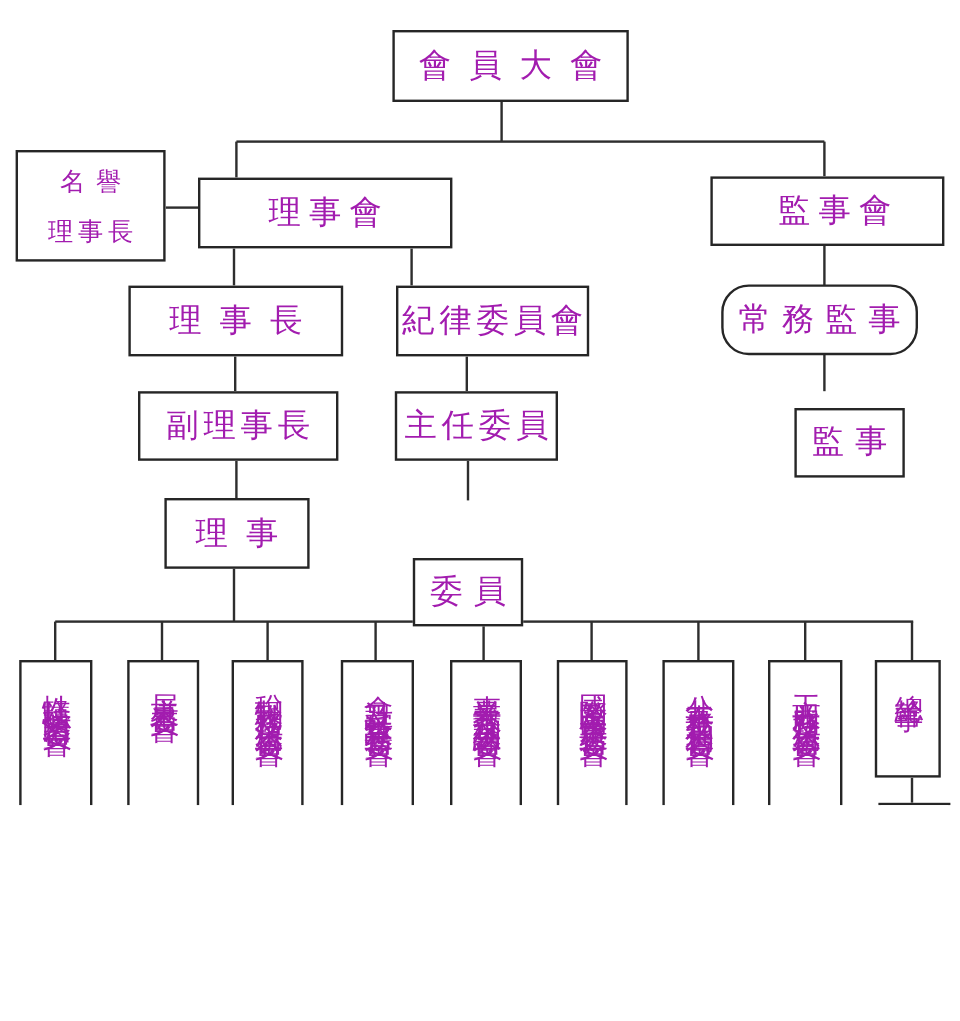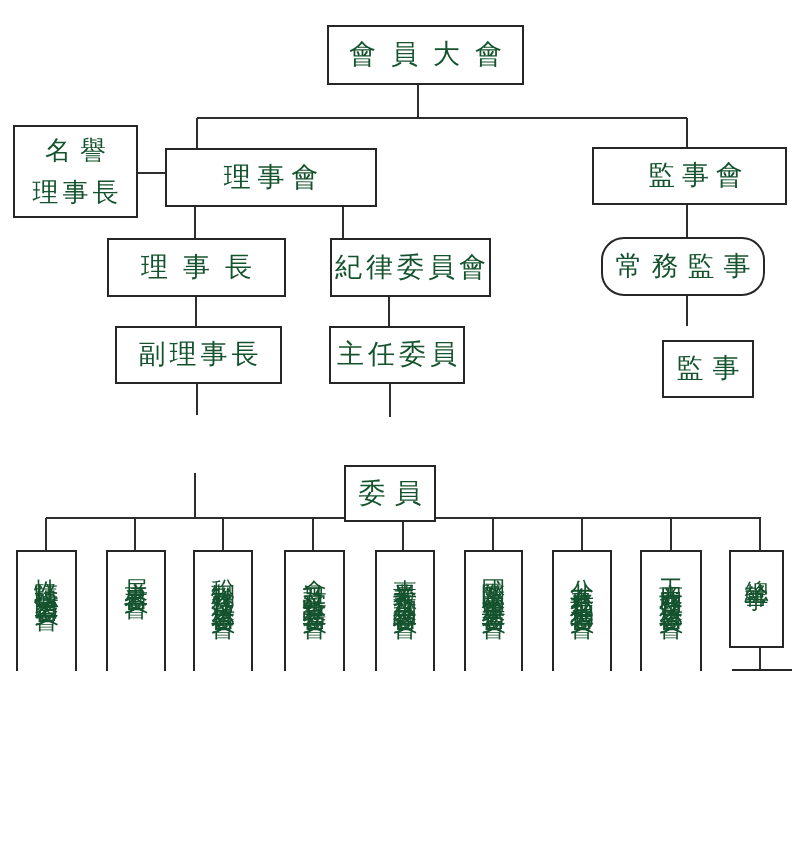--- a/index.html
+++ b/index.html
@@ -6,21 +6,21 @@
     margin: 0;
     padding: 0;
     background: #ffffff;
   }
   .canvas {
     position: relative;
     width: 800px;
     height: 671px;
     background: #ffffff;
     font-family: "Liberation Serif", "DejaVu Serif", serif;
-    color: #14532d;
+    color: #a21caf;
     overflow: hidden;
   }
   
   .vl, .hl {
     position: absolute;
     background: #2e2e2e;
   }
   .vl { width: 2px; margin-left: -1px; }
   .hl { height: 2px; margin-top: -1px; }
   
@@ -34,21 +34,21 @@
     justify-content: center;
     text-align: center;
     font-size: 27px;
     line-height: 1.15;
     white-space: nowrap;
   }
   .top-box { border-width: 2.5px; }
   .ls-l  { letter-spacing: 15px; text-indent: 15px; }
   .ls-m  { letter-spacing: 9px;  text-indent: 9px; }
   .ls-s  { letter-spacing: 4px;  text-indent: 4px; }
-  .two-line { flex-direction: column; font-size: 26px; line-height: 42px; }
+  .two-line { flex-direction: column; font-size: 21px; line-height: 42px; }
   
   .vbox {
     align-items: flex-start;
     padding-top: 8px;
   }
   .vbox.vcenter {
     align-items: center;
     padding-top: 0;
   }
   .vtext {
@@ -116,20 +116,21 @@
   <div class="node ls-s" style="left:314px; top:238px; width:161px; height:59px;margin-left:16px;">紀律委員會</div>
 
   <div class="node ls-m" style="left:601px; top:237px; width:164px; height:59px;border-radius:23px;">常務監事</div>
 
   <div class="node ls-s" style="left:115px; top:326px; width:167px; height:58px;text-align:center;">副理事長</div>
 
   <div class="node ls-s" style="left:329px; top:326px; width:136px; height:58px;">主任委員</div>
 
   <div class="node ls-m" style="left:641px; top:340px; width:92px; height:58px;margin-left:21px;">監事</div>
 
+  <div class="node ls-l" style="left:137px; top:415px; width:121px; height:59px;">理事</div>
 
   <div class="node ls-m" style="left:344px; top:417px; width:92px; height:57px;margin-top:48px;">委員</div>
 
   <div class="node vbox" style="left:16px; top:550px; width:61px; height:282px;">
     <span class="vtext">性騷擾防治委員會</span>
   </div>
 
   <div class="node vbox" style="left:106px; top:550px; width:60px; height:282px;">
     <span class="vtext">屏東委員會</span>
   </div>

